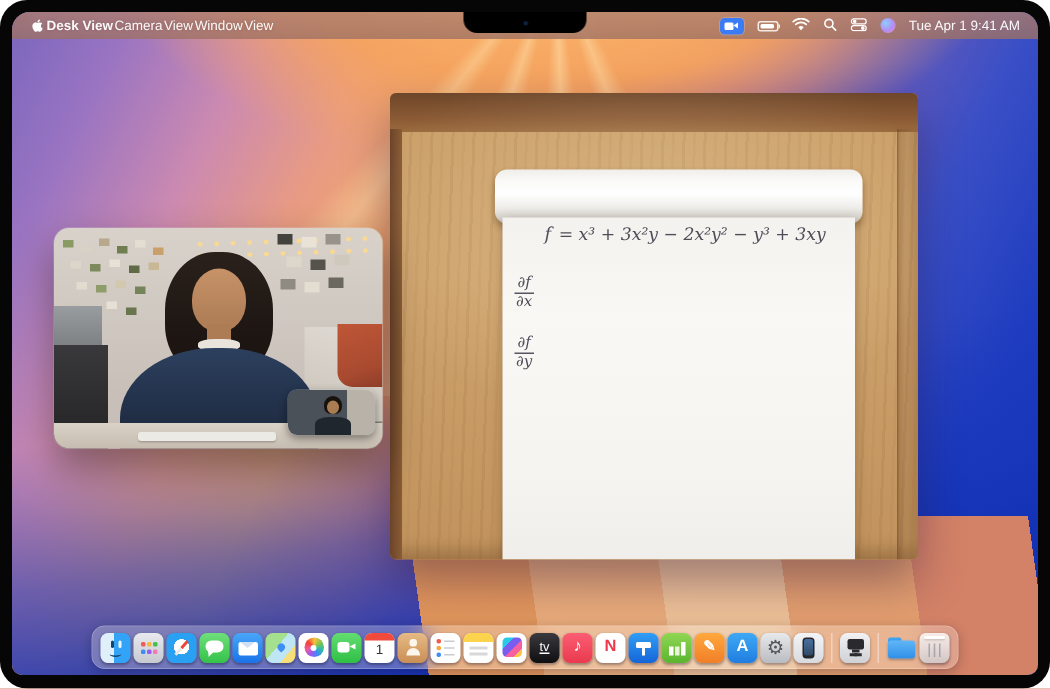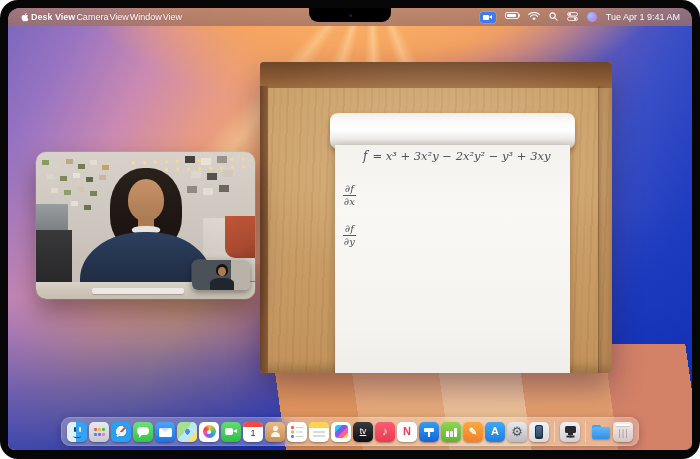--- a/index.html
+++ b/index.html
@@ -31,21 +31,21 @@
 
   
   .menubar{position:absolute;top:0;left:0;right:0;height:18px;z-index:50;
     background:linear-gradient(180deg, rgba(173,126,110,.78), rgba(157,112,99,.78));
     backdrop-filter:blur(6px);display:flex;align-items:center;justify-content:space-between;
     padding:0 12px;color:rgba(255,255,255,.96);font-size:9px;}
   .mleft{display:flex;align-items:flex-start;gap:1px;}
   .mleft .apple{display:flex;align-items:center;}
   .mi{white-space:nowrap;text-shadow:0 0 2px rgba(90,50,40,.3);}
   .mi.bold{font-weight:bold;}
-  .mright{display:flex;gap:9px;}
+  .mright{display:flex;align-items:center;gap:9px;}
   .cam-ind{width:16px;height:11px;border-radius:3px;background:#3b7cf5;position:relative;box-shadow:0 0 0 .5px rgba(255,255,255,.25);}
   .cam-ind::before{content:"";position:absolute;left:3px;top:3.5px;width:6px;height:4.5px;border-radius:1px;background:#fff;}
   .cam-ind::after{content:"";position:absolute;left:9.5px;top:3.5px;border-top:2.2px solid transparent;border-bottom:2.2px solid transparent;border-right:3px solid #fff;}
   .batt{width:14px;height:7px;border:1px solid rgba(255,255,255,.85);border-radius:2px;position:relative;}
   .batt::before{content:"";position:absolute;left:1px;top:1px;bottom:1px;width:9px;background:#fff;border-radius:1px;}
   .batt::after{content:"";position:absolute;right:-2.5px;top:1.5px;width:1.5px;height:3px;background:rgba(255,255,255,.85);border-radius:0 1px 1px 0;}
   .siri{width:10px;height:10px;border-radius:50%;background:radial-gradient(circle at 35% 35%, #8cd0ff, #b48cf0 55%, #f08cc0);}
   .clock{white-space:nowrap;font-size:9px;}
 
   

